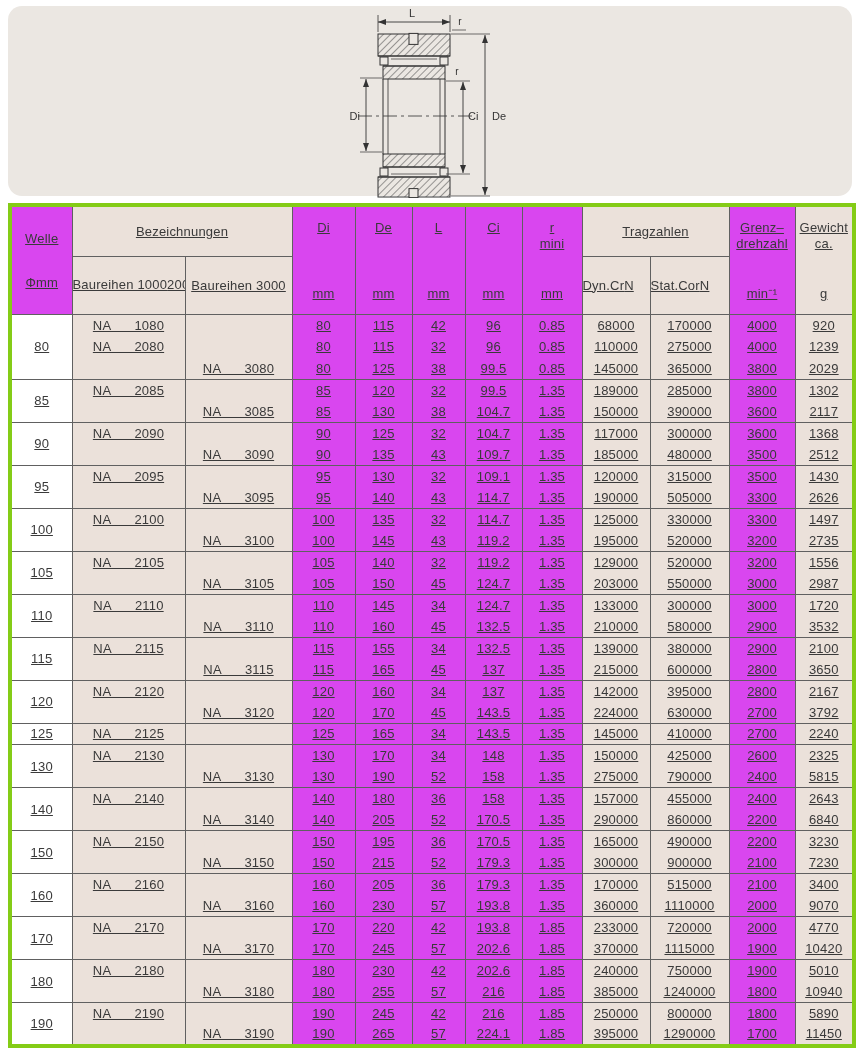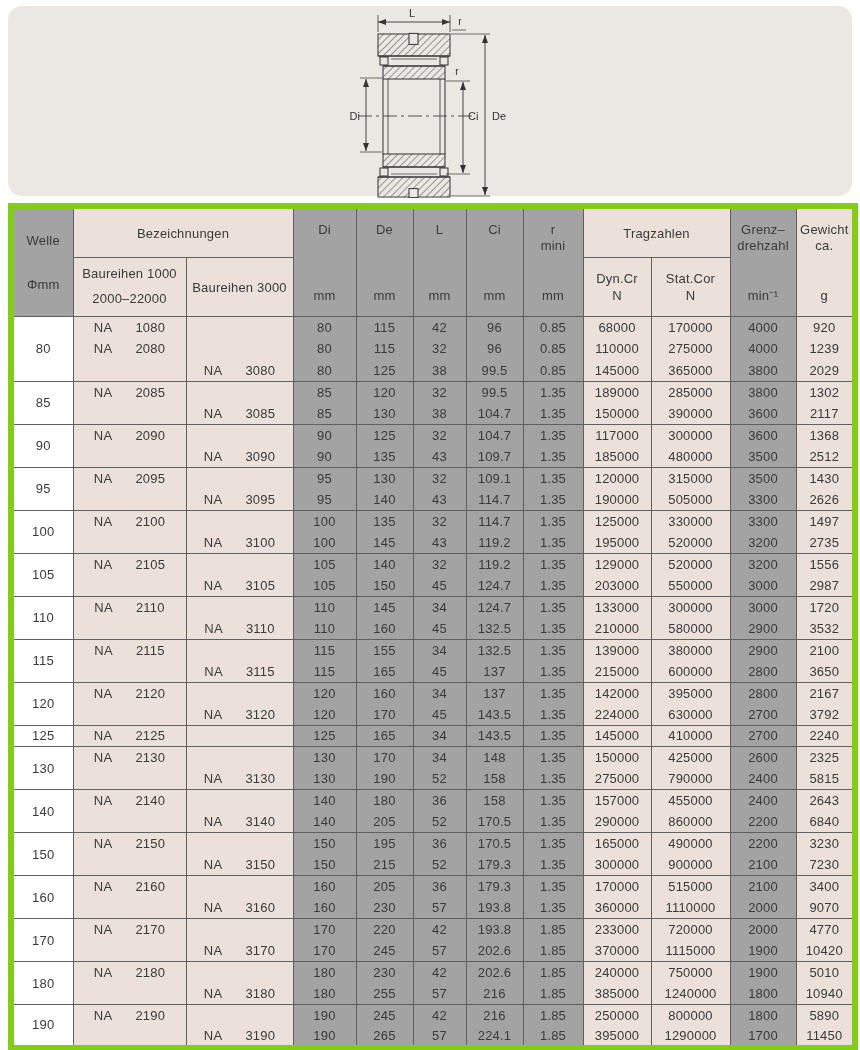--- a/index.html
+++ b/index.html
@@ -13,42 +13,42 @@
     position:absolute; left:8px; top:6px; width:844px; height:190px;
     background:#ebe7e2; border-radius:14px;
   }
   .panel svg { position:absolute; left:0; top:0; }
 
   
   .table-wrap { position:absolute; left:8px; top:203px; width:844px; height:840px; }
   table.bearing {
     border-collapse:collapse; table-layout:fixed;
     width:844px; height:840px;
-    border:6px solid #84cc16; background:#a3a3a3;
+    border:4px solid #84cc16; background:#d946ef;text-decoration:underline;
   }
   .bearing th, .bearing td {
     border-left:1px solid #606060;
     padding:0; margin:0; text-align:center; vertical-align:middle;
     font-size:13px; font-weight:400; color:#3a3a3a; letter-spacing:0.2px;
     overflow:hidden; white-space:nowrap;
   }
   .bearing thead th { border-bottom:1px solid #606060; }
   .bearing tr.gs td { border-top:1px solid #606060; }
   .t { background:#ebe1da; }
   .h1 { height:50px; }
   .h2 { height:57px; }
   .dr { height:21.5px; }
   .vwrap {
     height:107px; box-sizing:border-box;
     display:flex; flex-direction:column; justify-content:space-between;
     align-items:center; padding:13px 0 13px 0;
   }
   .vwrap.narrowgap { padding:24px 0; }
   .stack { display:flex; flex-direction:column; align-items:center; line-height:1.25; }
-  .stack2c { display:flex; flex-direction:column; align-items:center; line-height:1.35; }
+  .stack2c { display:flex; align-items:center; line-height:1.35; }
   .gh { font-size:13.5px; }
   .desig { word-spacing:20px; }
   .wcell { background:#ffffff; }
   .unit { line-height:1.1; }
 </style>
 </head>
 <body>
 
 <div class="panel">
   <svg width="844" height="192" viewBox="0 0 844 192">

